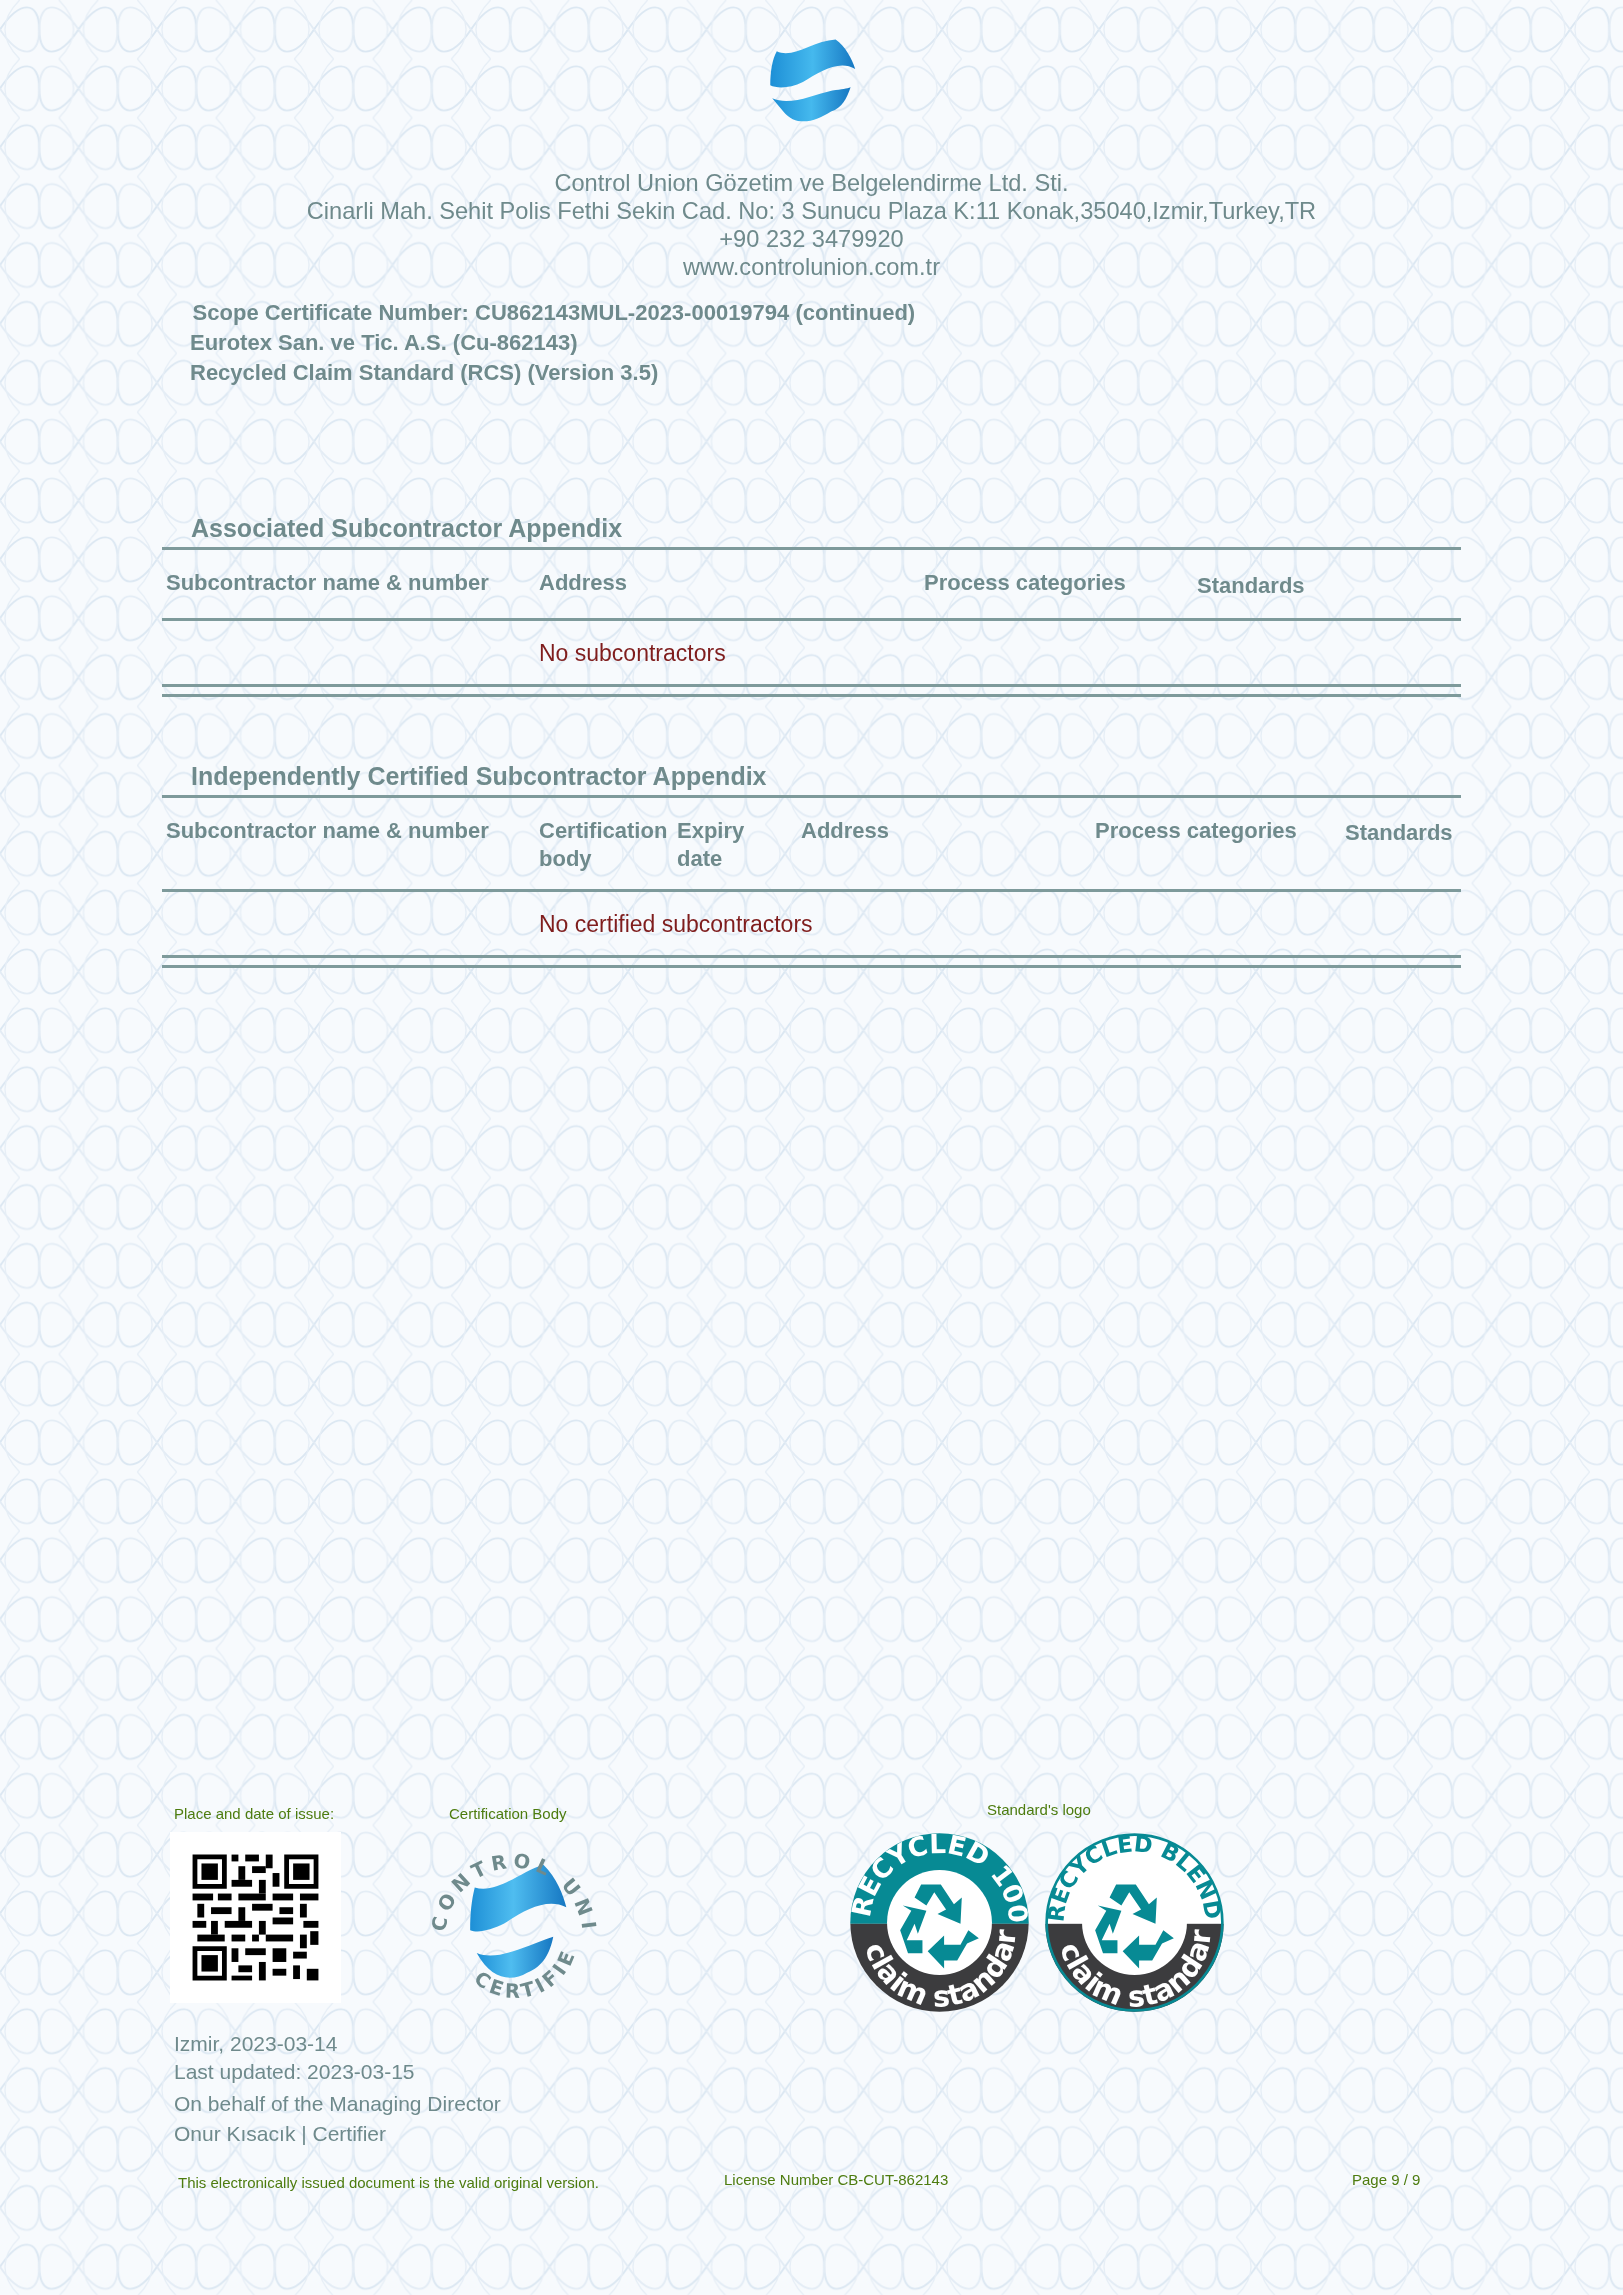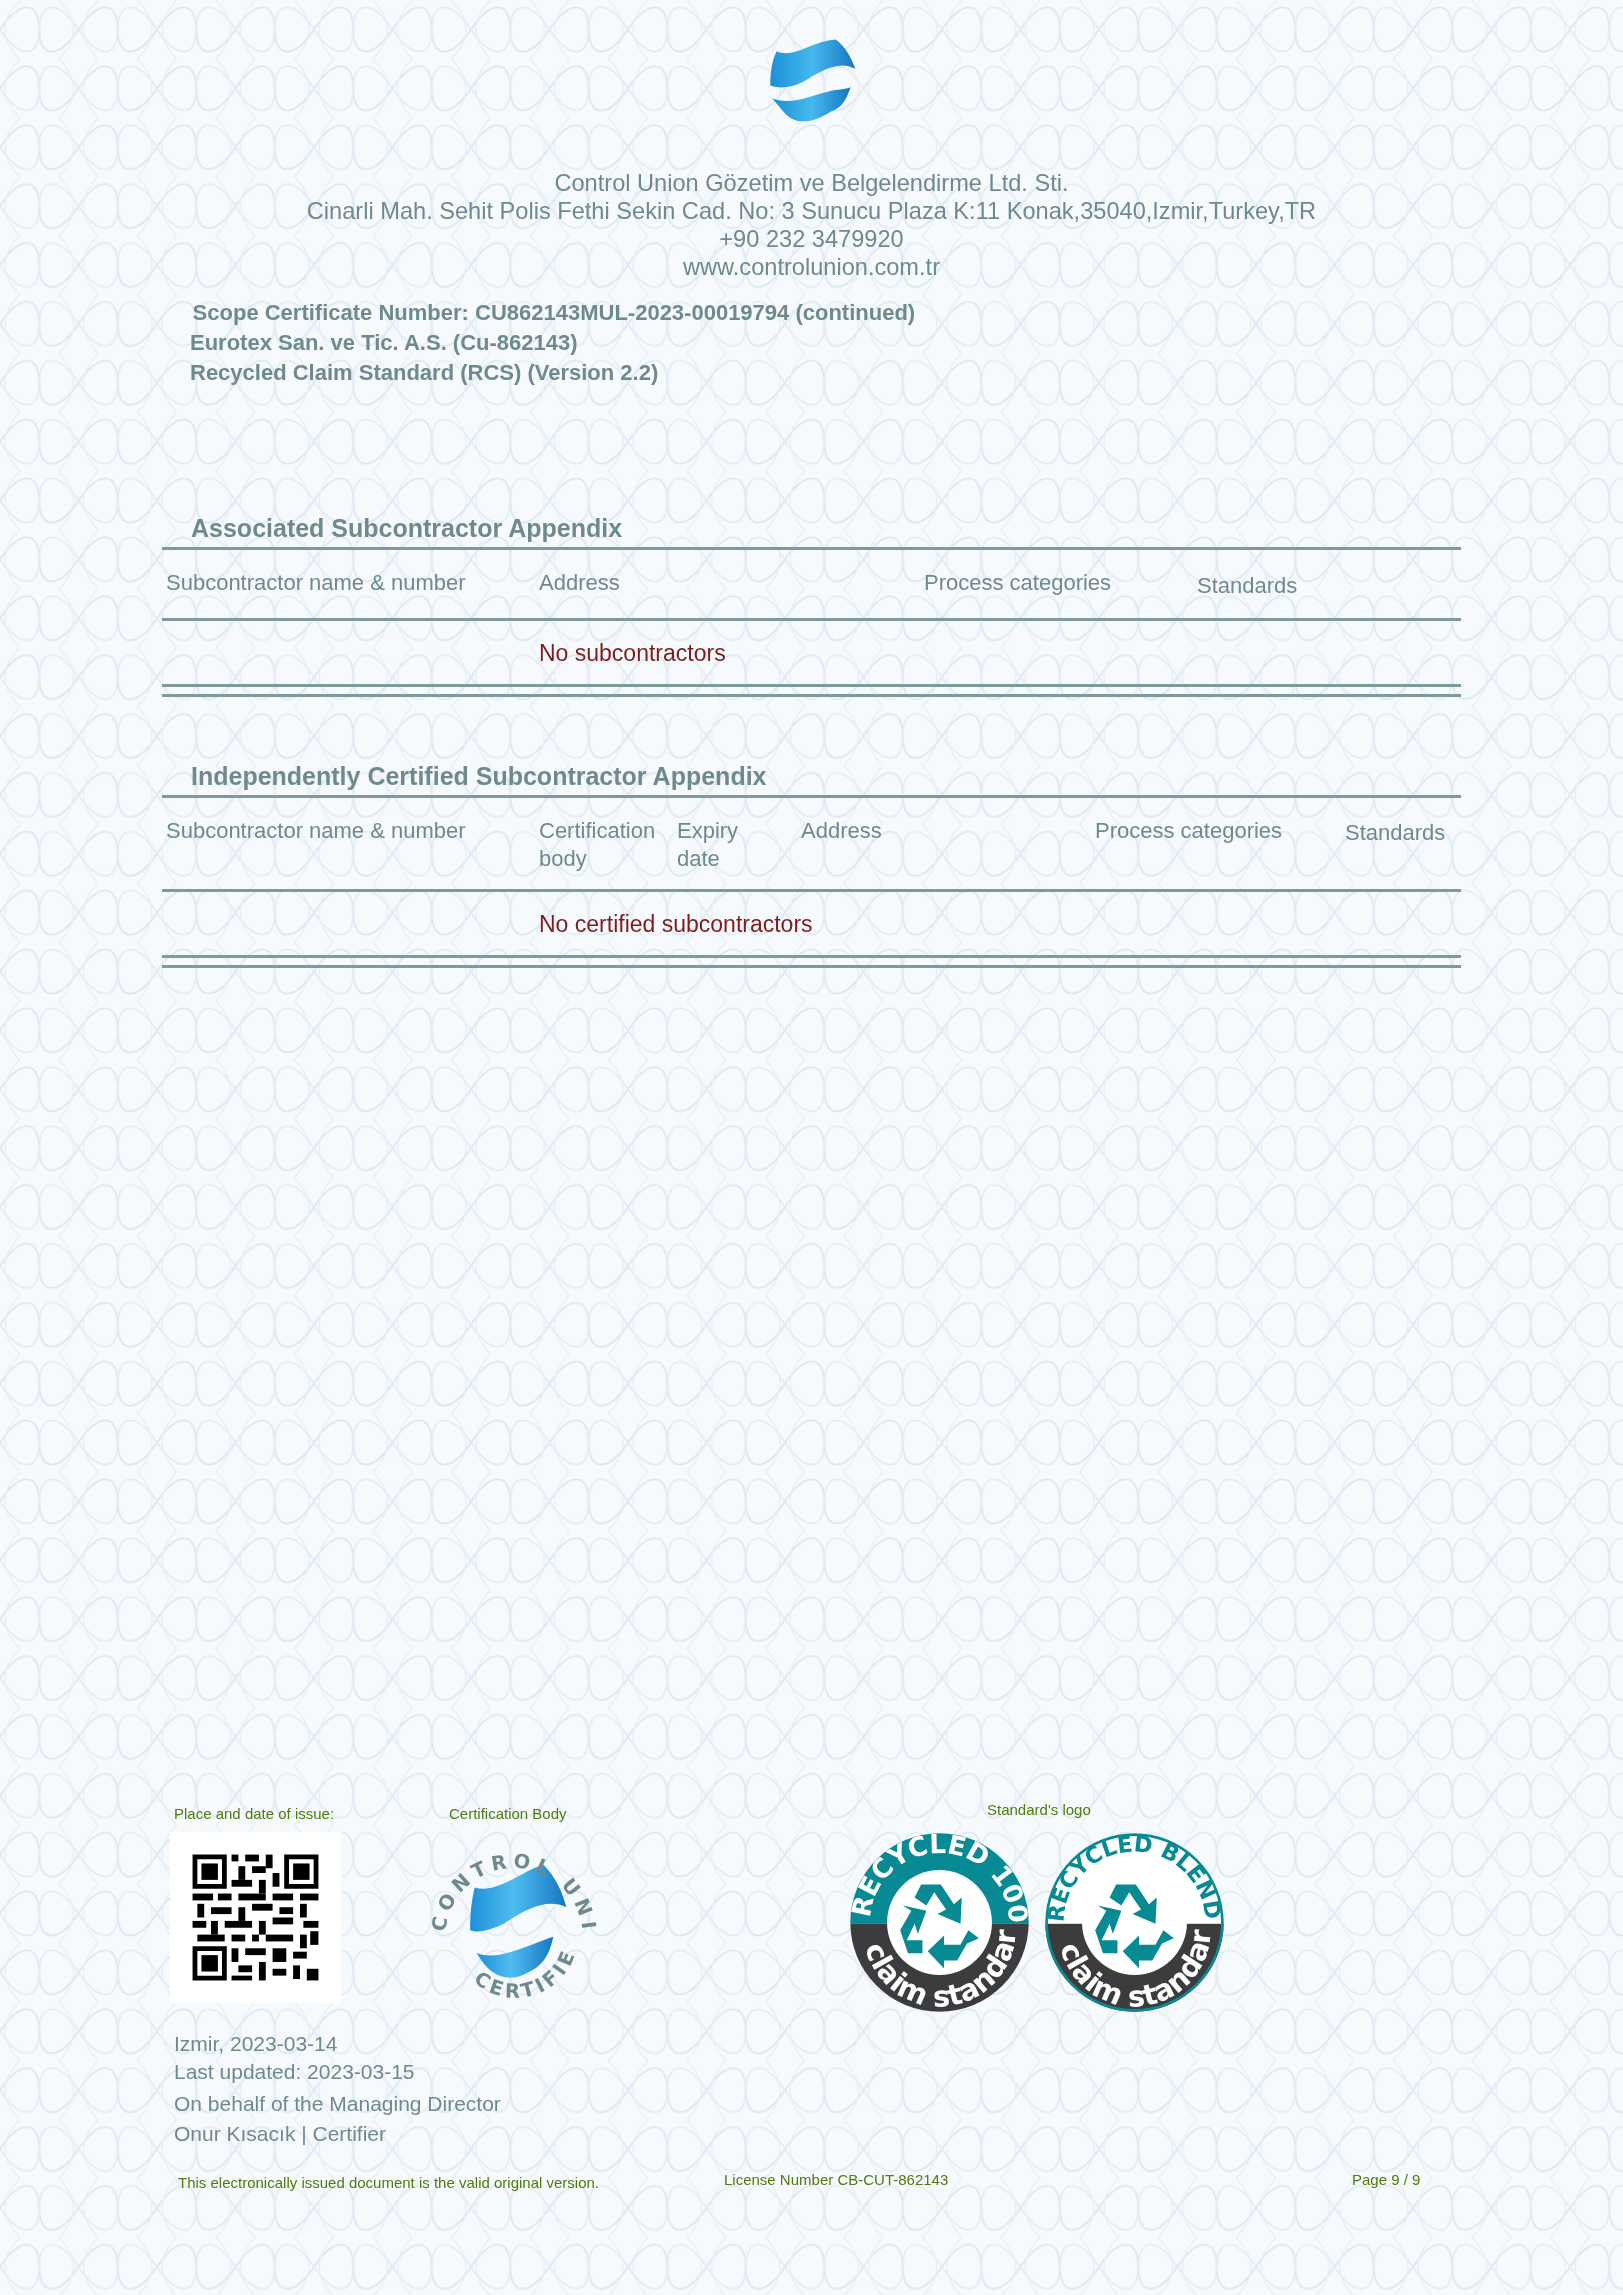--- a/index.html
+++ b/index.html
@@ -10,21 +10,21 @@
     color:#6f8a8c;
   }
   .guilloche { position:absolute; inset:0; z-index:0; }
   .page { position:absolute; inset:0; z-index:1;padding-left:16px; }
   .abs { position:absolute; }
   .logo-top { left:767px; top:33px; width:98px; height:98px; }
   .header-block { left:0; width:1623px; top:169px; text-align:center; font-size:23.6px; line-height:28px; color:#6f8a8c; }
   .scope-block { left:166px; top:298px; font-weight:bold; font-size:22px; line-height:30px; color:#6f8a8c;margin-left:24px; }
   .section-title { left:167px; font-weight:bold; font-size:25px; color:#6f8a8c;margin-left:24px; }
   .rule { position:absolute; left:162px; width:1299px; height:2.6px; background:#7e9a9b; }
-  .th { position:absolute; font-weight:normal; font-size:22px; line-height:27.5px; color:#6f8a8c; }
+  .th { position:absolute; font-weight:bold; font-size:22px; line-height:27.5px; color:#6f8a8c; }
   .td { position:absolute; font-size:23px; color:#7f1d1d; }
   .small { font-size:15px; color:#4d7c0f; }
   .sig { left:174px; font-size:21px; line-height:30px; color:#6f8a8c; }
   .qr-box { left:170px; top:1832px; width:171px; height:171px; background:#fff; }
   .grs-text { font-family:"DejaVu Sans", sans-serif; color:#111; font-size:29px; line-height:27.5px; }
 </style>
 </head>
 <body>
 
 <svg class="guilloche" width="1623" height="2295" xmlns="http://www.w3.org/2000/svg" viewBox="0 0 2481 3508">
@@ -56,21 +56,21 @@
   <div class="abs header-block">
     <div>Control Union Gözetim ve Belgelendirme Ltd. Sti.</div>
     <div>Cinarli Mah. Sehit Polis Fethi Sekin Cad. No: 3 Sunucu Plaza K:11 Konak,35040,Izmir,Turkey,TR</div>
     <div>+90 232 3479920</div>
     <div>www.controlunion.com.tr</div>
   </div>
 
   <div class="abs scope-block">
     <div style="padding-left:2.6px">Scope Certificate Number: CU862143MUL-2023-00019794 (continued)</div>
     <div>Eurotex San. ve Tic. A.S. (Cu-862143)</div>
-    <div>Recycled Claim Standard (RCS) (Version 2.2)</div>
+    <div>Recycled Claim Standard (RCS) (Version 3.5)</div>
   </div>
 
   <div class="abs section-title" style="top:514px">Associated Subcontractor Appendix</div>
   <div class="rule" style="top:547px"></div>
   <div class="th" style="left:166px;top:569px">Subcontractor name &amp; number</div>
   <div class="th" style="left:539px;top:569px">Address</div>
   <div class="th" style="left:924px;top:569px">Process categories</div>
   <div class="th" style="left:1197px;top:572px">Standards</div>
   <div class="rule" style="top:618px"></div>
   <div class="td" style="left:539px;top:640px">No subcontractors</div>

